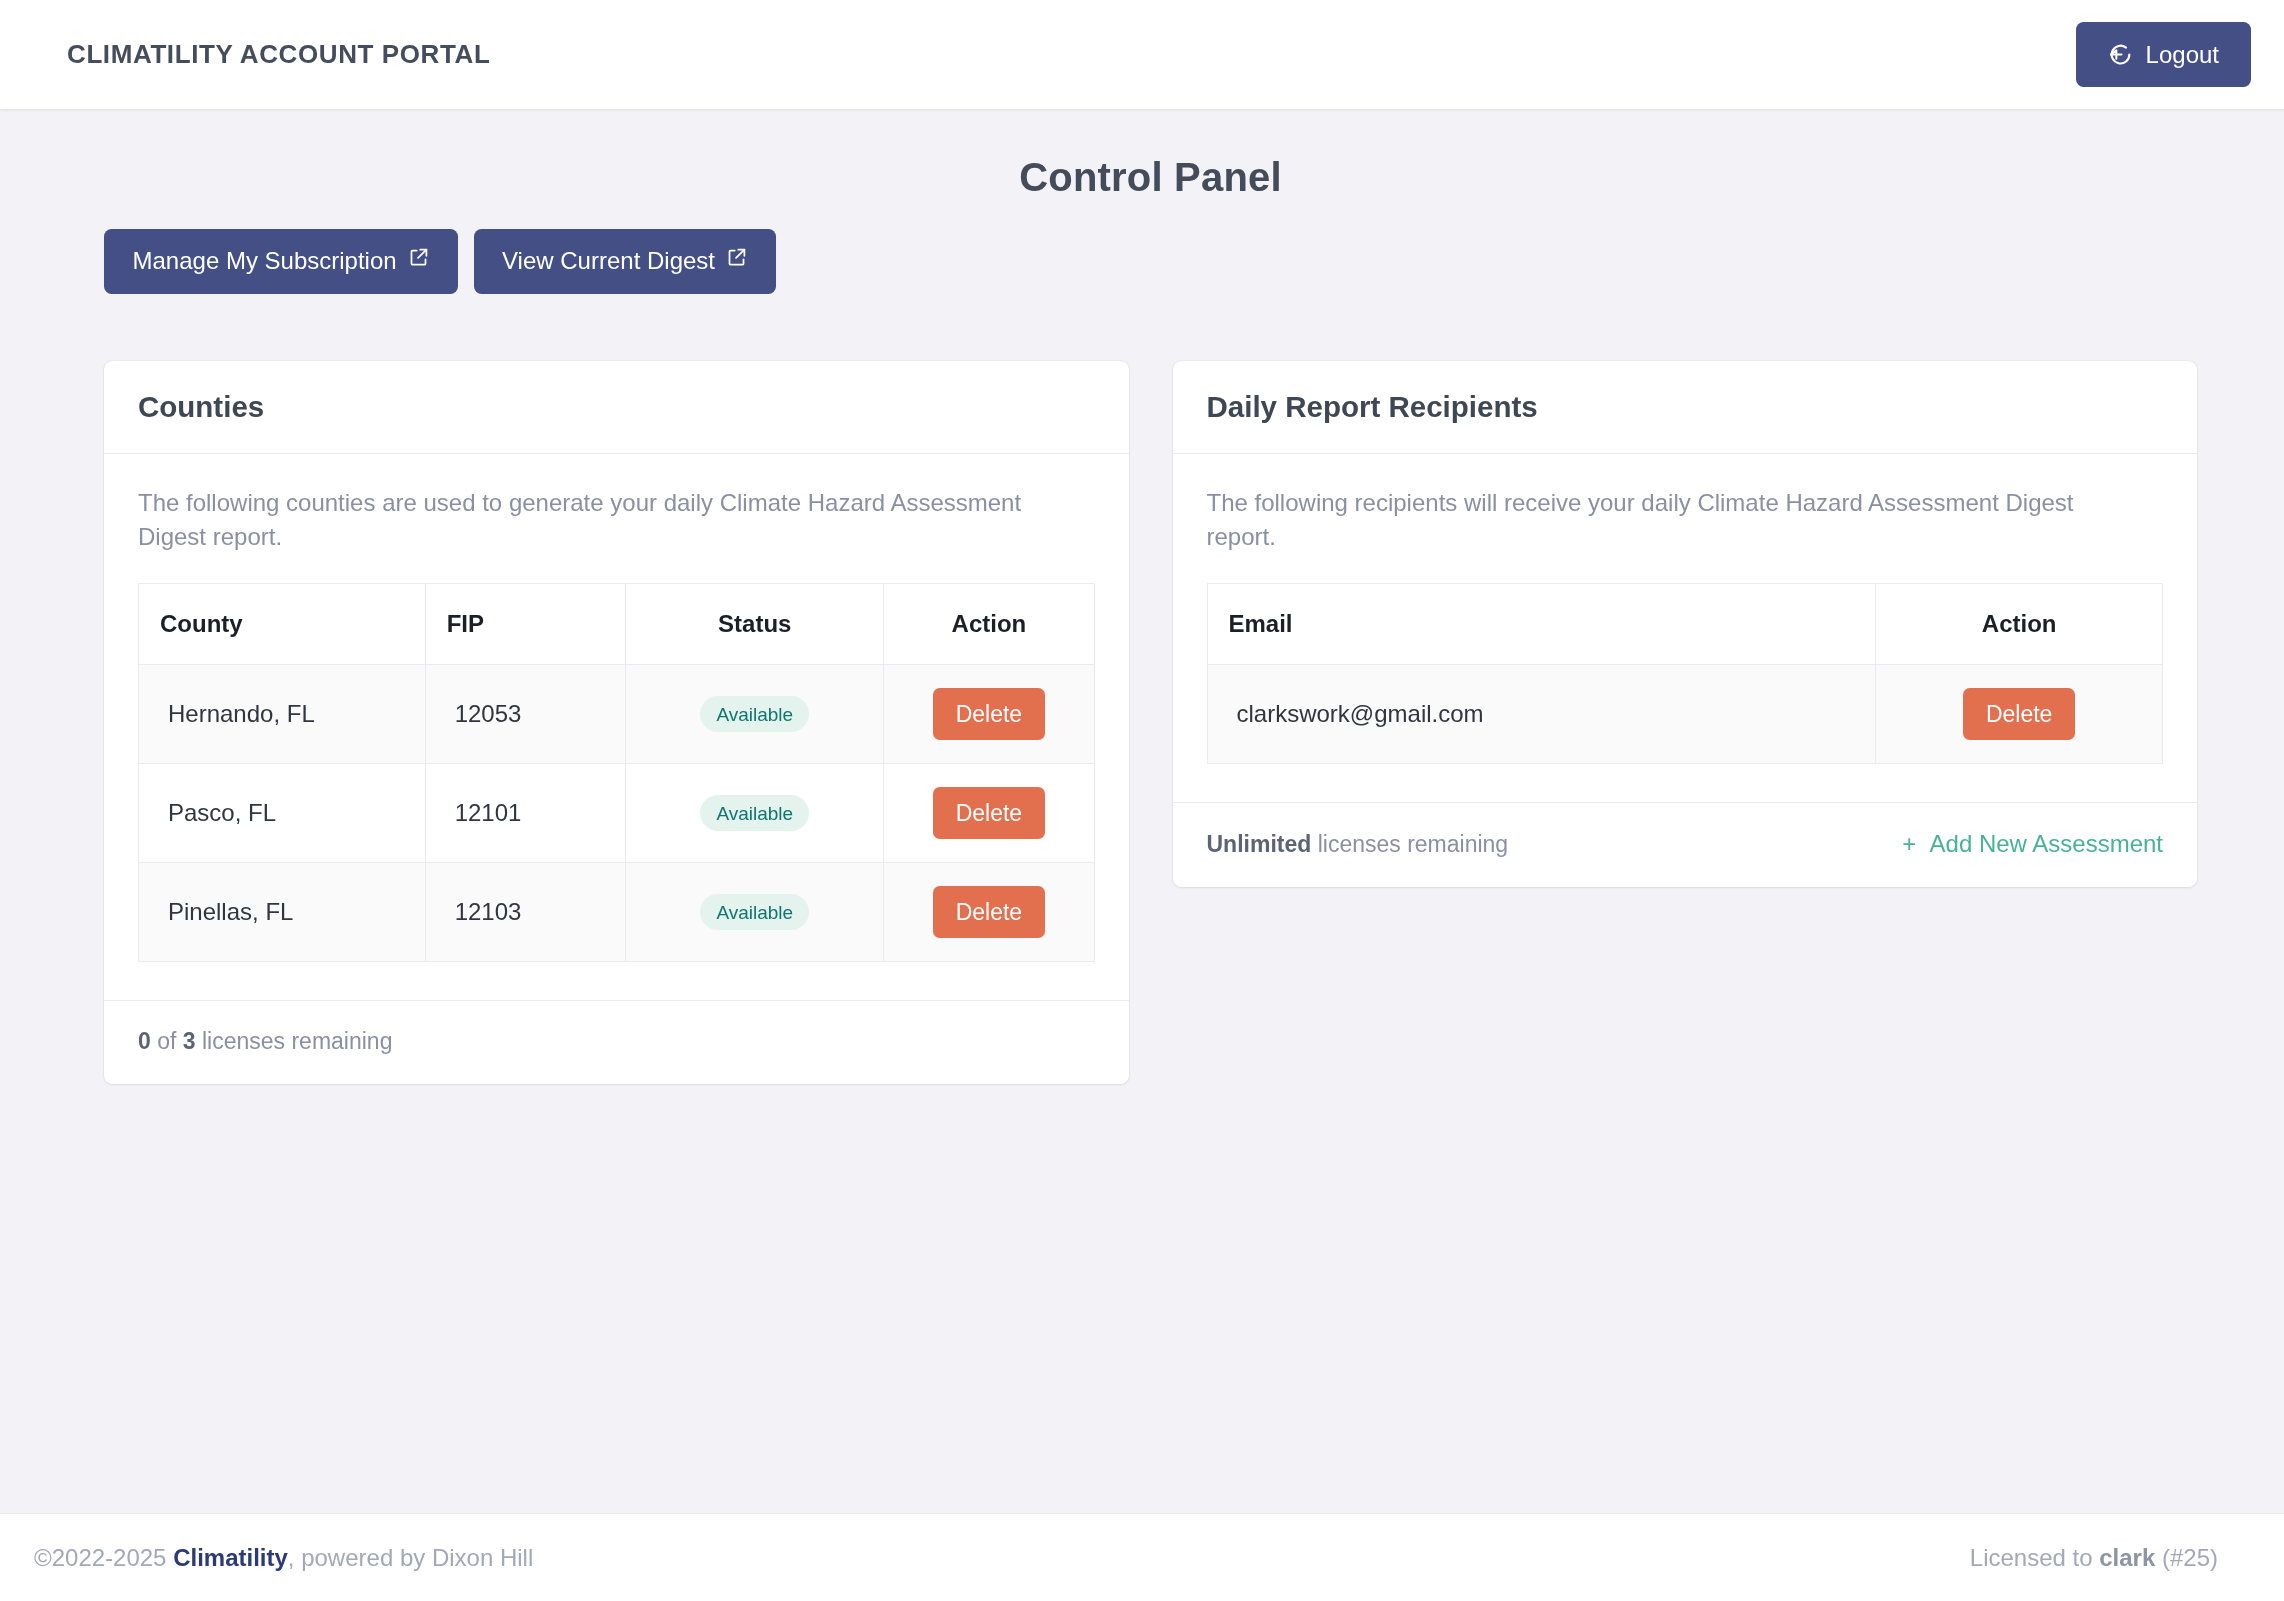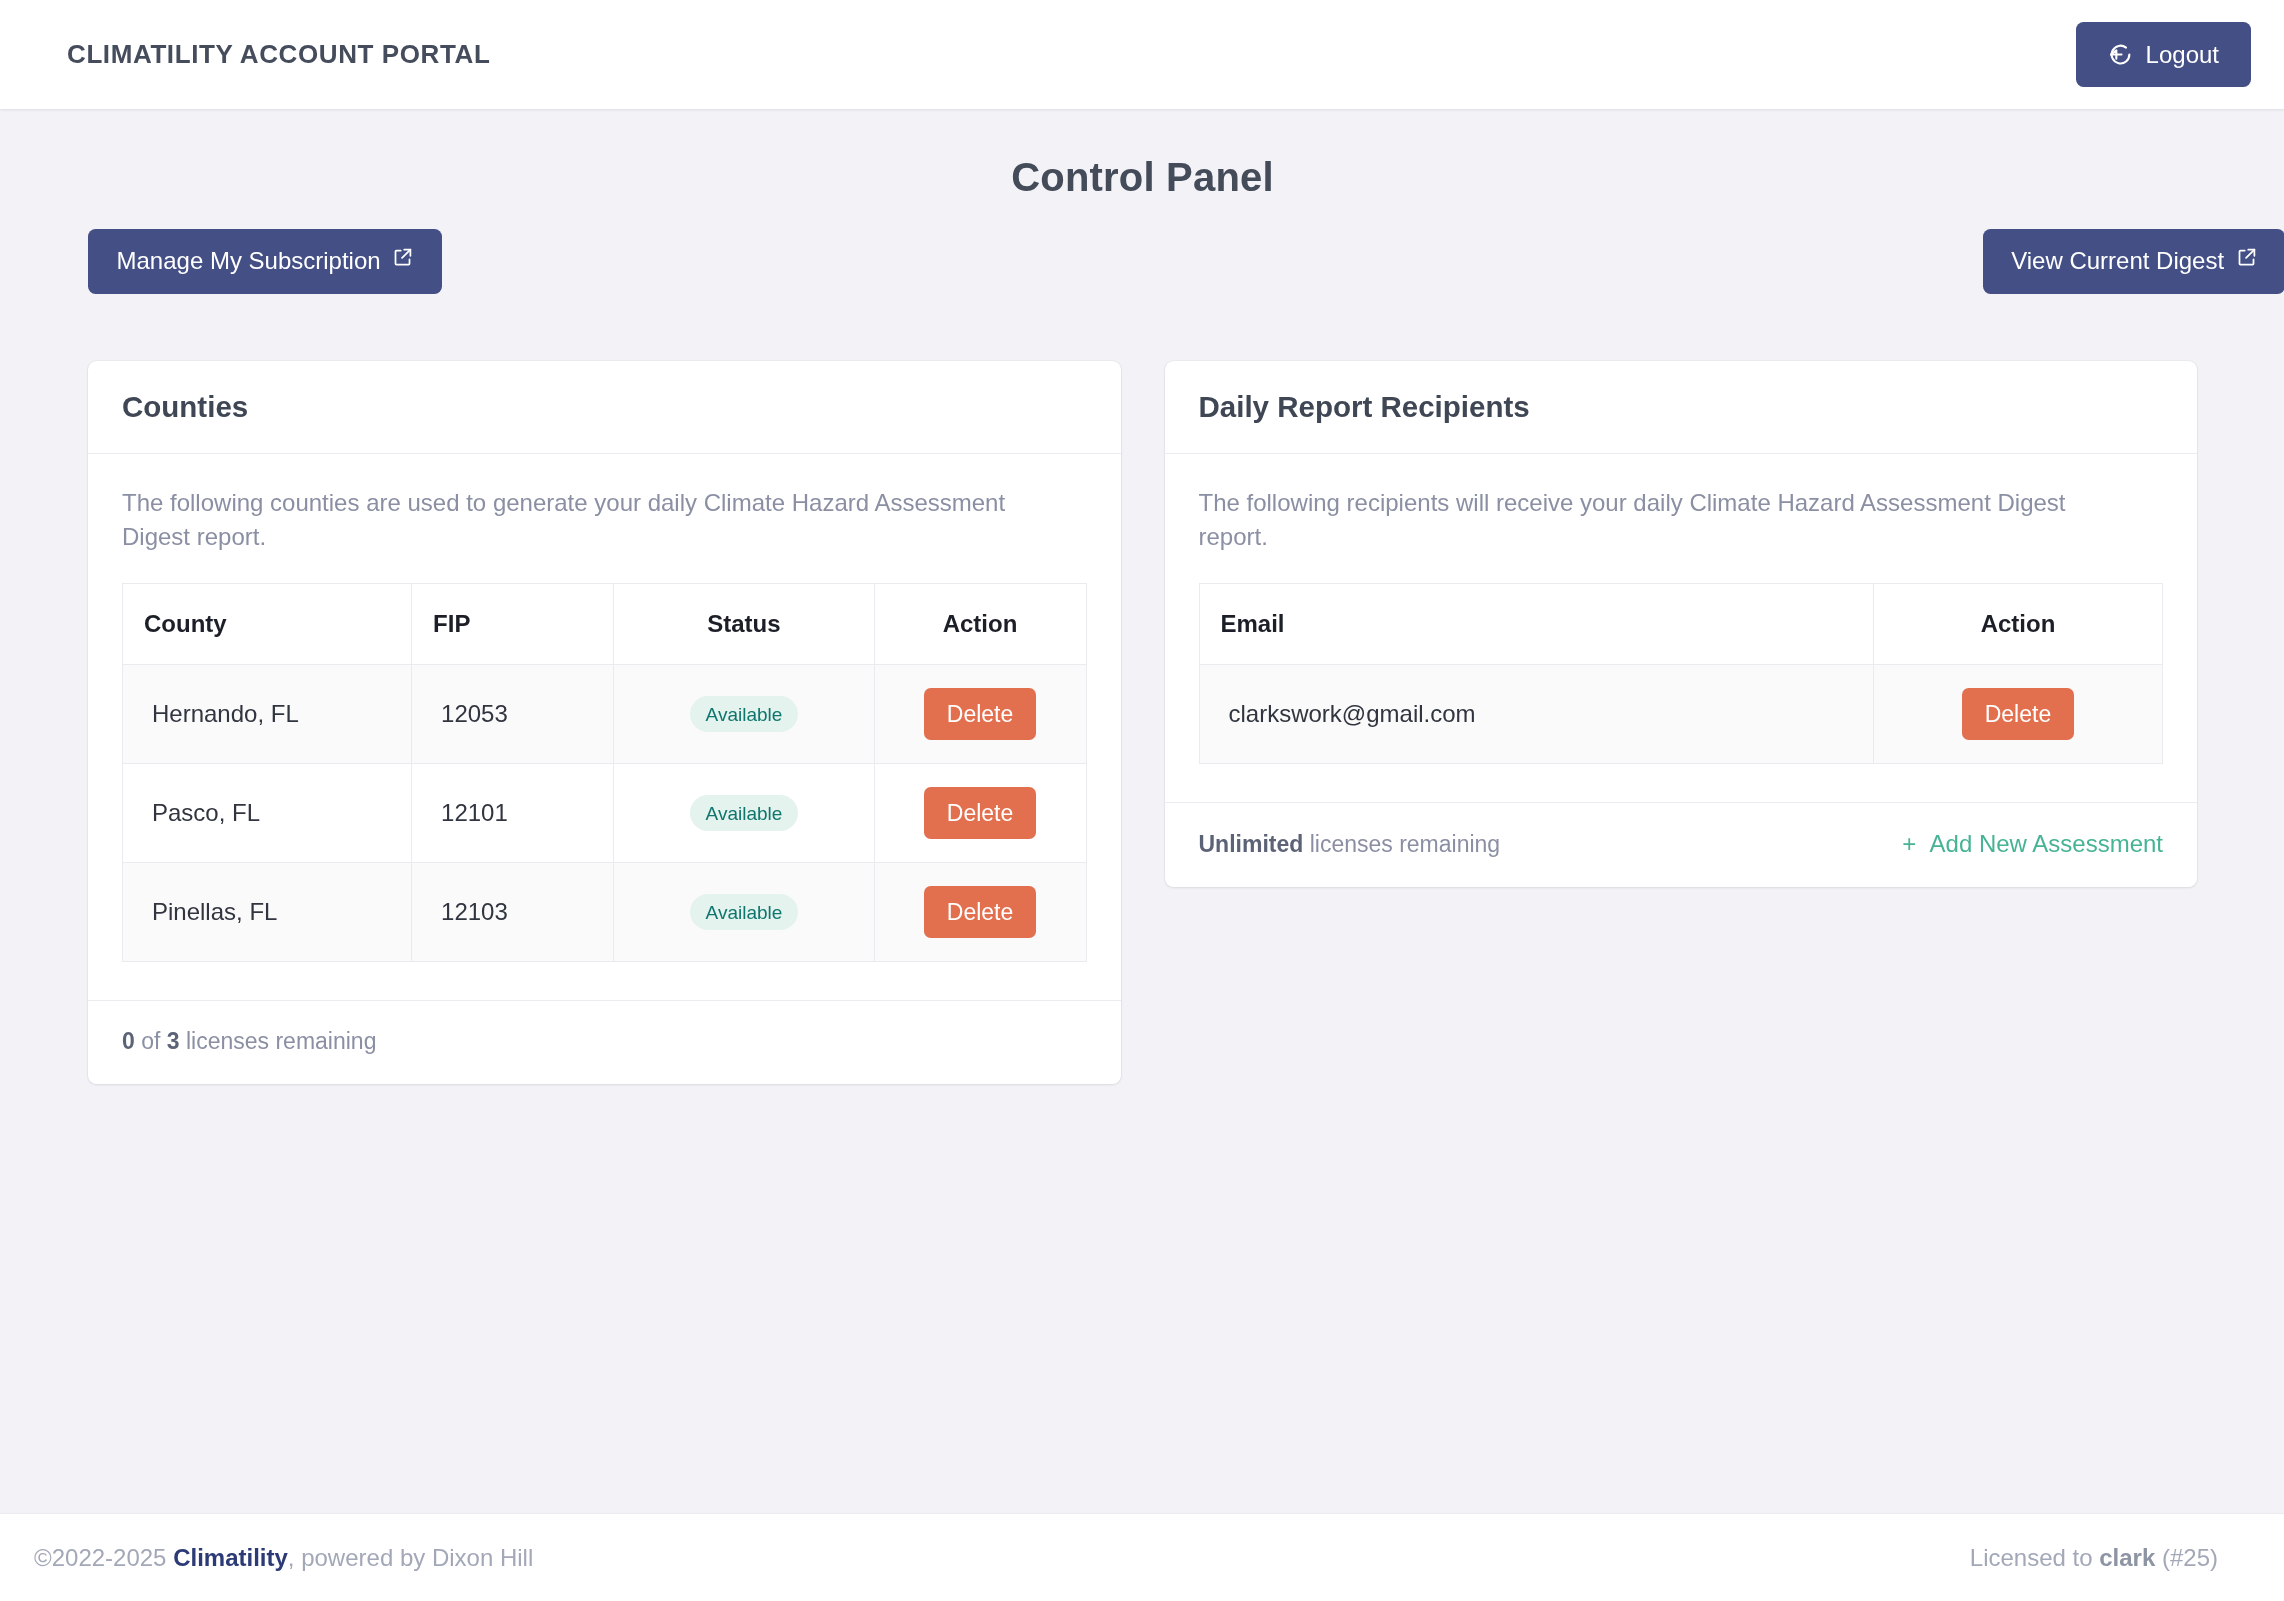--- a/index.html
+++ b/index.html
@@ -49,35 +49,35 @@
     gap: 12.4px;
     cursor: pointer;
   }
   .logout-btn svg { display: block; }
 
   
   .main {
     flex: 1 1 auto;
     padding: 0 0 0 0;
     position: relative;
+    margin-left: 16px;
   }
   .page-title {
     text-align: center;
     font-size: 40px;
     font-weight: 700;
     color: #444b59;
     margin: 46px 0 0 0;
     letter-spacing: 0.2px;
   }
   .action-row {
     display: flex;
-    gap: 24px;
+    gap: 16px;
     padding: 0 0 0 88px;
     margin-top: 28.5px;
-    justify-content: space-between;
   }
   .action-btn {
     background: #434f85;
     color: #fff;
     border: none;
     border-radius: 7.6px;
     height: 65px;
     padding: 0 28.5px;
     font-size: 24px;
     font-family: "Liberation Sans", sans-serif;

